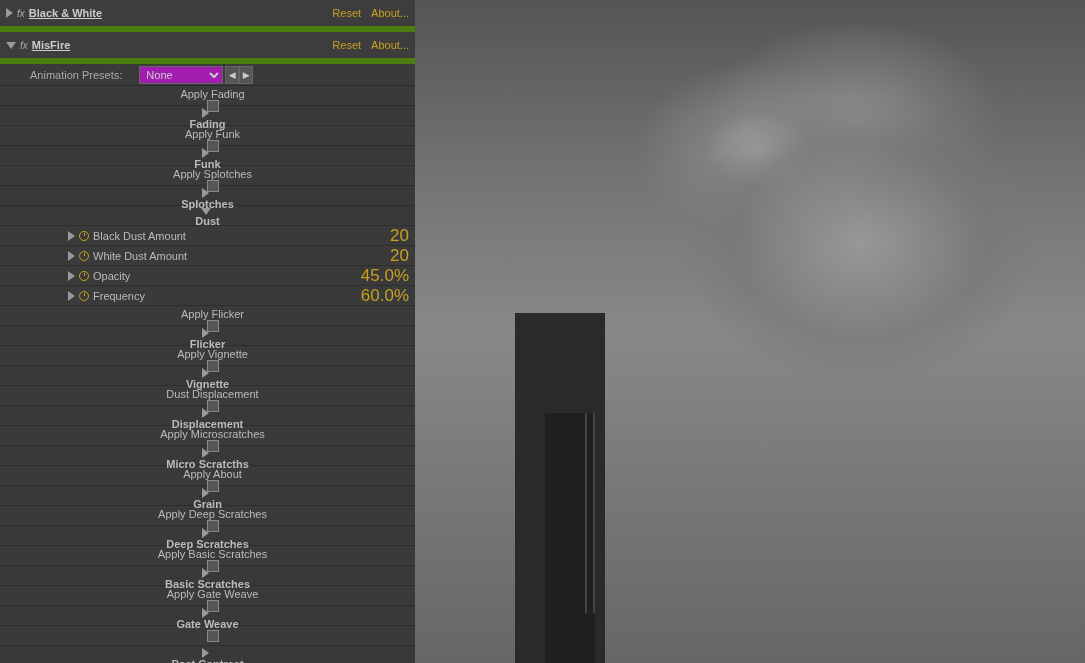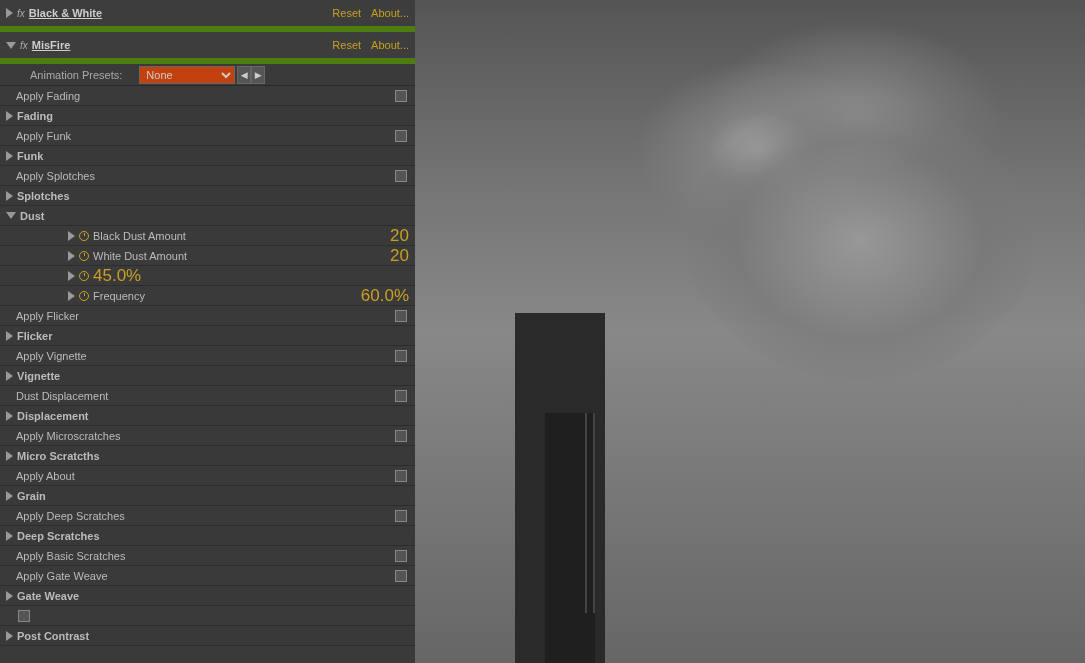--- a/index.html
+++ b/index.html
@@ -88,27 +88,27 @@
       background: #3a3a3a;
       border-bottom: 1px solid #2a2a2a;
       height: 22px;
     }
     .preset-row label {
       color: #aaa;
       margin-right: 17px;
       font-size: 11px;
     }
     .preset-select {
-      background: #c2410c;
+      background: #a21caf;
       color: #ccc;
       border: 1px solid #666;
       font-size: 11px;
       padding: 1px 2px;
       height: 18px;
-      width: 96px;
+      width: 84px;
     }
     .preset-arrows {
       display: flex;
       margin-left: 2px;
     }
     .preset-arrow {
       background: #555;
       border: 1px solid #666;
       color: #ccc;
       width: 14px;
@@ -123,21 +123,21 @@
     
     .prop-row {
       display: flex;
       align-items: center;
       padding: 2px 6px;
       border-bottom: 1px solid #2d2d2d;
       height: 20px;
       background: #3a3a3a;
     }
 
-    .prop-indent-1 { padding-left: 16px; }
+    .prop-indent-1 { padding-left: 16px; flex-direction: column; }
     .prop-indent-3 { padding-left: 68px; }
 
     .prop-row .prop-name {
       flex: 1;
       color: #bbb;
       font-size: 11px;
     }
 
     .prop-row .prop-value {
       color: #c8a020;
@@ -385,20 +385,21 @@
   <div class="prop-row prop-indent-3">
     <span class="triangle triangle-right" style="margin-right:4px;"></span>
     <span class="clock-icon"></span>
     <span class="prop-name">White Dust Amount</span>
     <span class="prop-value">20</span>
   </div>
 
   <div class="prop-row prop-indent-3">
     <span class="triangle triangle-right" style="margin-right:4px;"></span>
     <span class="clock-icon"></span>
+    <span class="prop-name">Opacity</span>
     <span class="prop-value">45.0%</span>
   </div>
 
   <div class="prop-row prop-indent-3">
     <span class="triangle triangle-right" style="margin-right:4px;"></span>
     <span class="clock-icon"></span>
     <span class="prop-name">Frequency</span>
     <span class="prop-value">60.0%</span>
   </div>
 
@@ -474,20 +475,24 @@
     <span class="section-name">Deep Scratches</span>
   </div>
 
   <div class="prop-row prop-indent-1">
     <span class="prop-name">Apply Basic Scratches</span>
     <div class="checkbox-cell">
       <span class="checkbox"></span>
     </div>
   </div>
 
+  <div class="section-header prop-indent-1">
+    <span class="triangle triangle-right"></span>
+    <span class="section-name">Basic Scratches</span>
+  </div>
 
   <div class="prop-row prop-indent-1">
     <span class="prop-name">Apply Gate Weave</span>
     <div class="checkbox-cell">
       <span class="checkbox"></span>
     </div>
   </div>
 
   <div class="section-header prop-indent-1">
     <span class="triangle triangle-right"></span>

